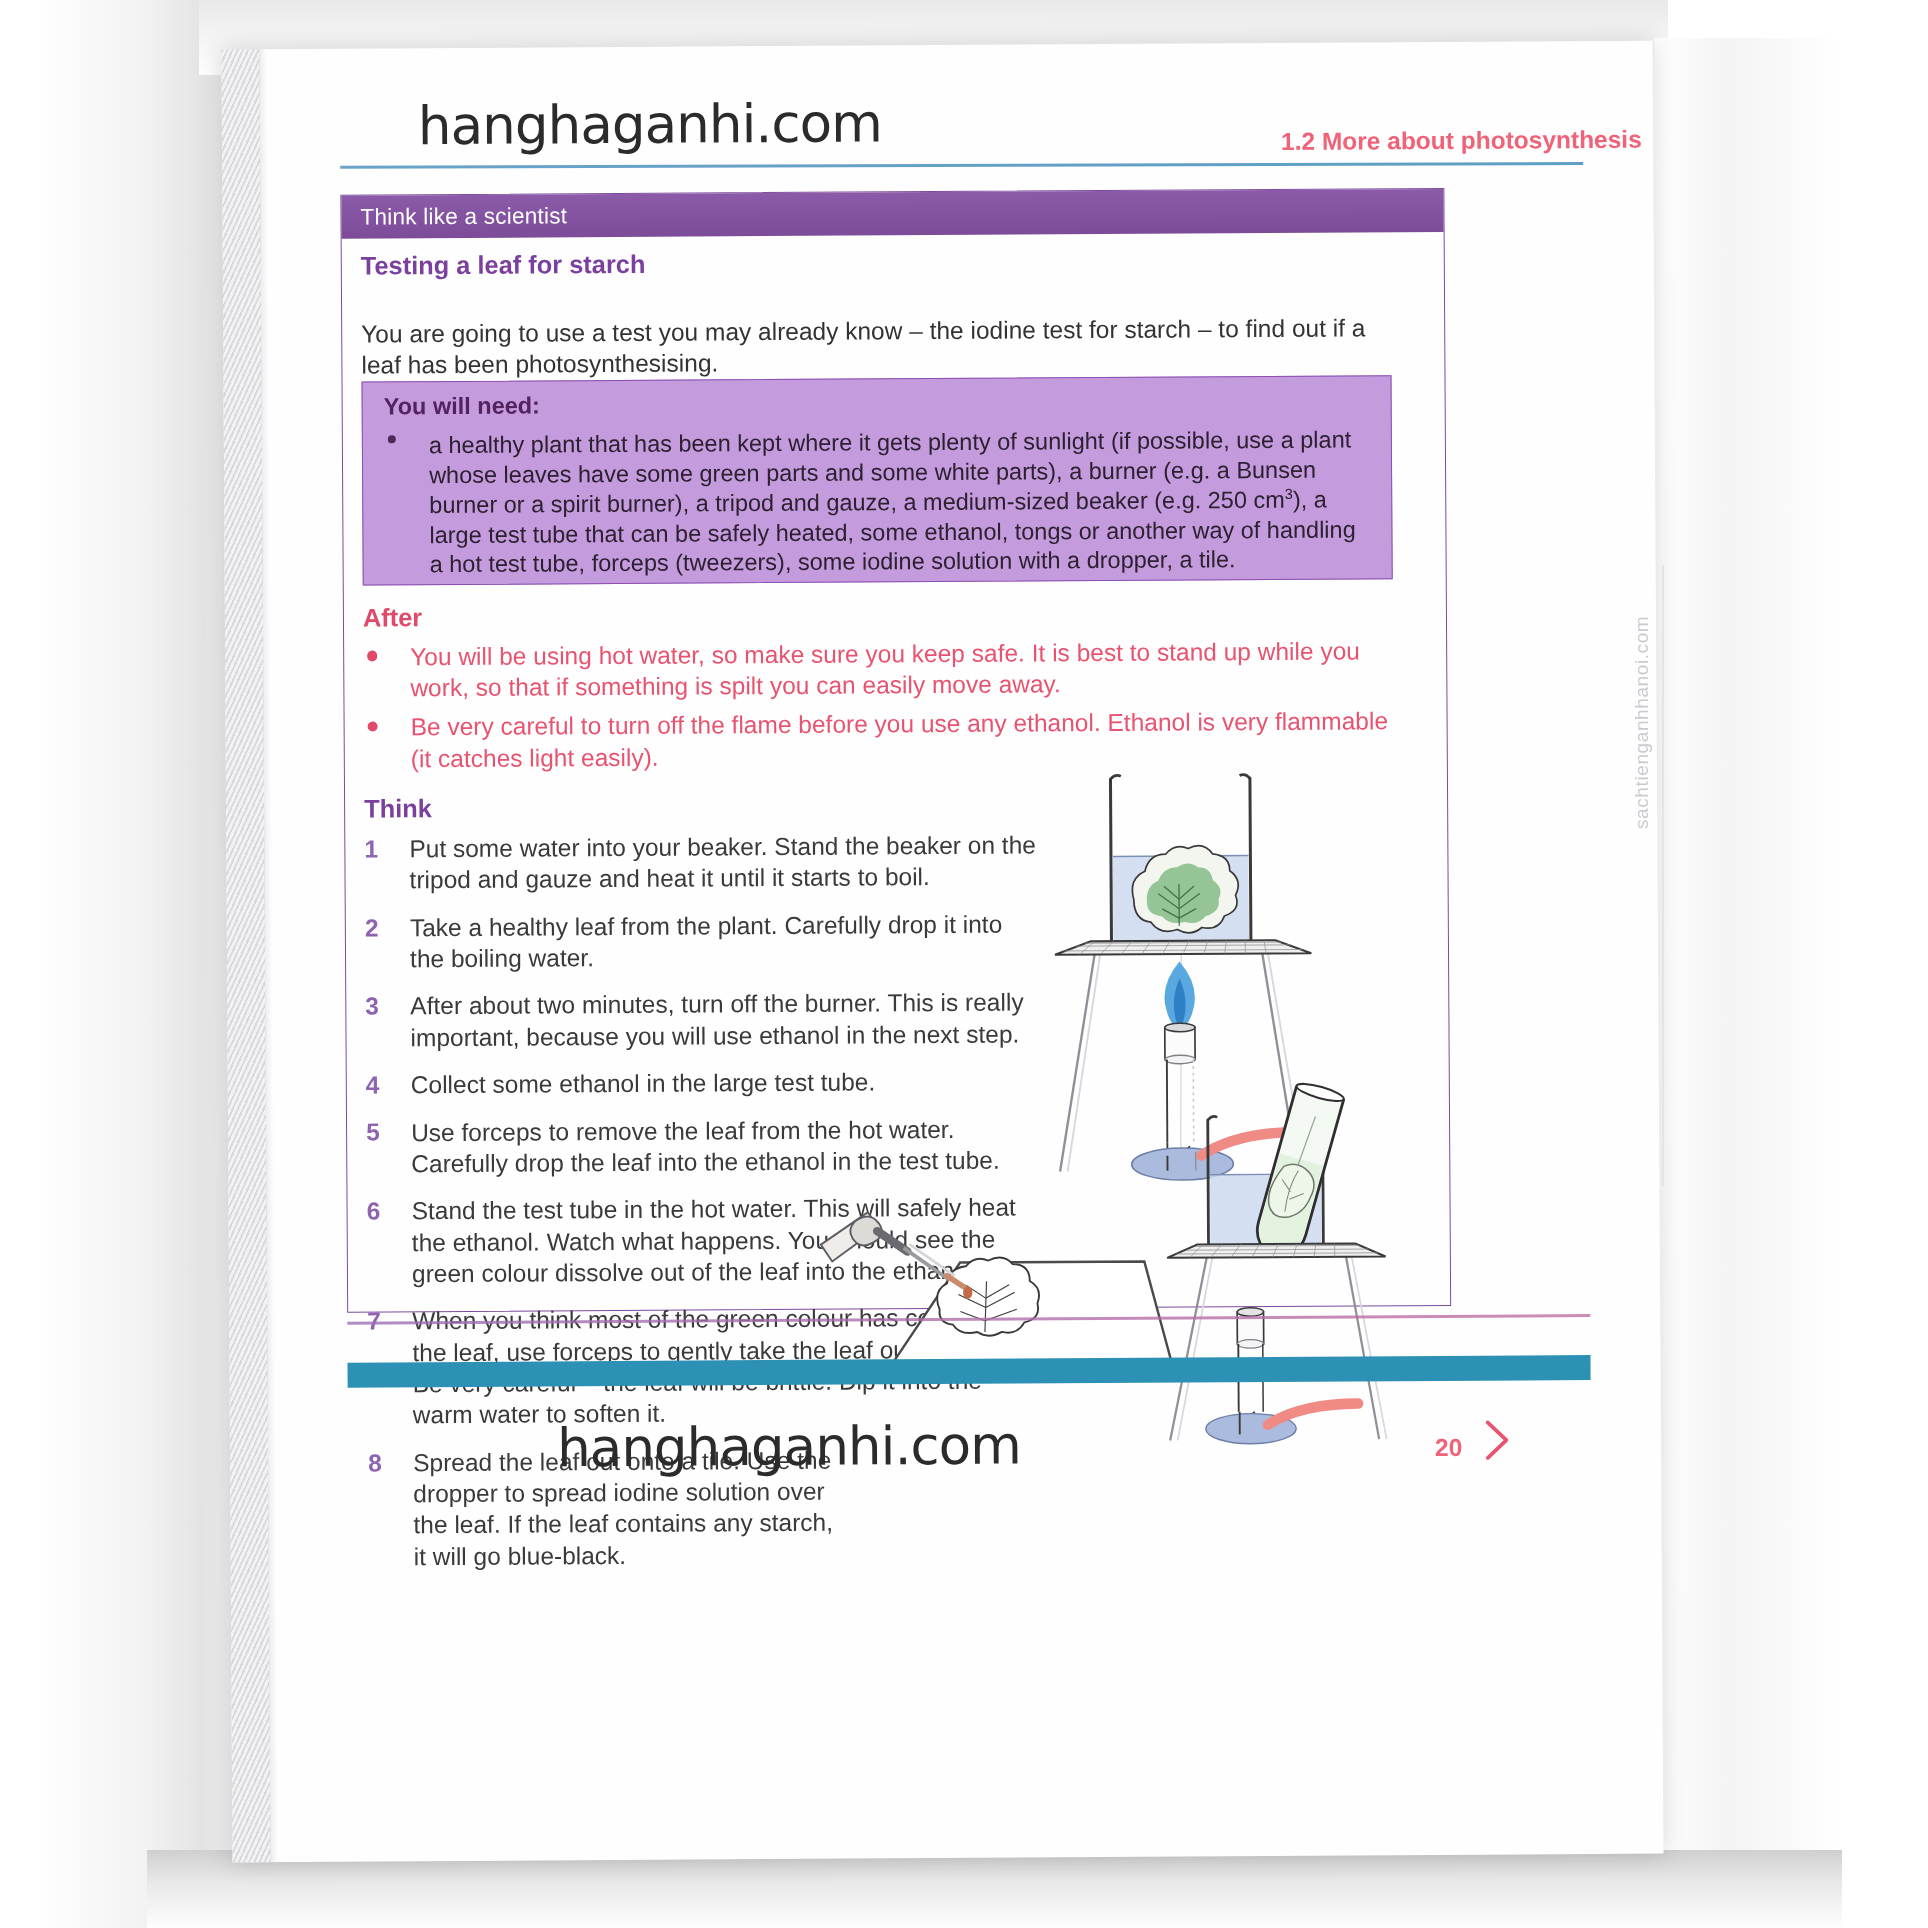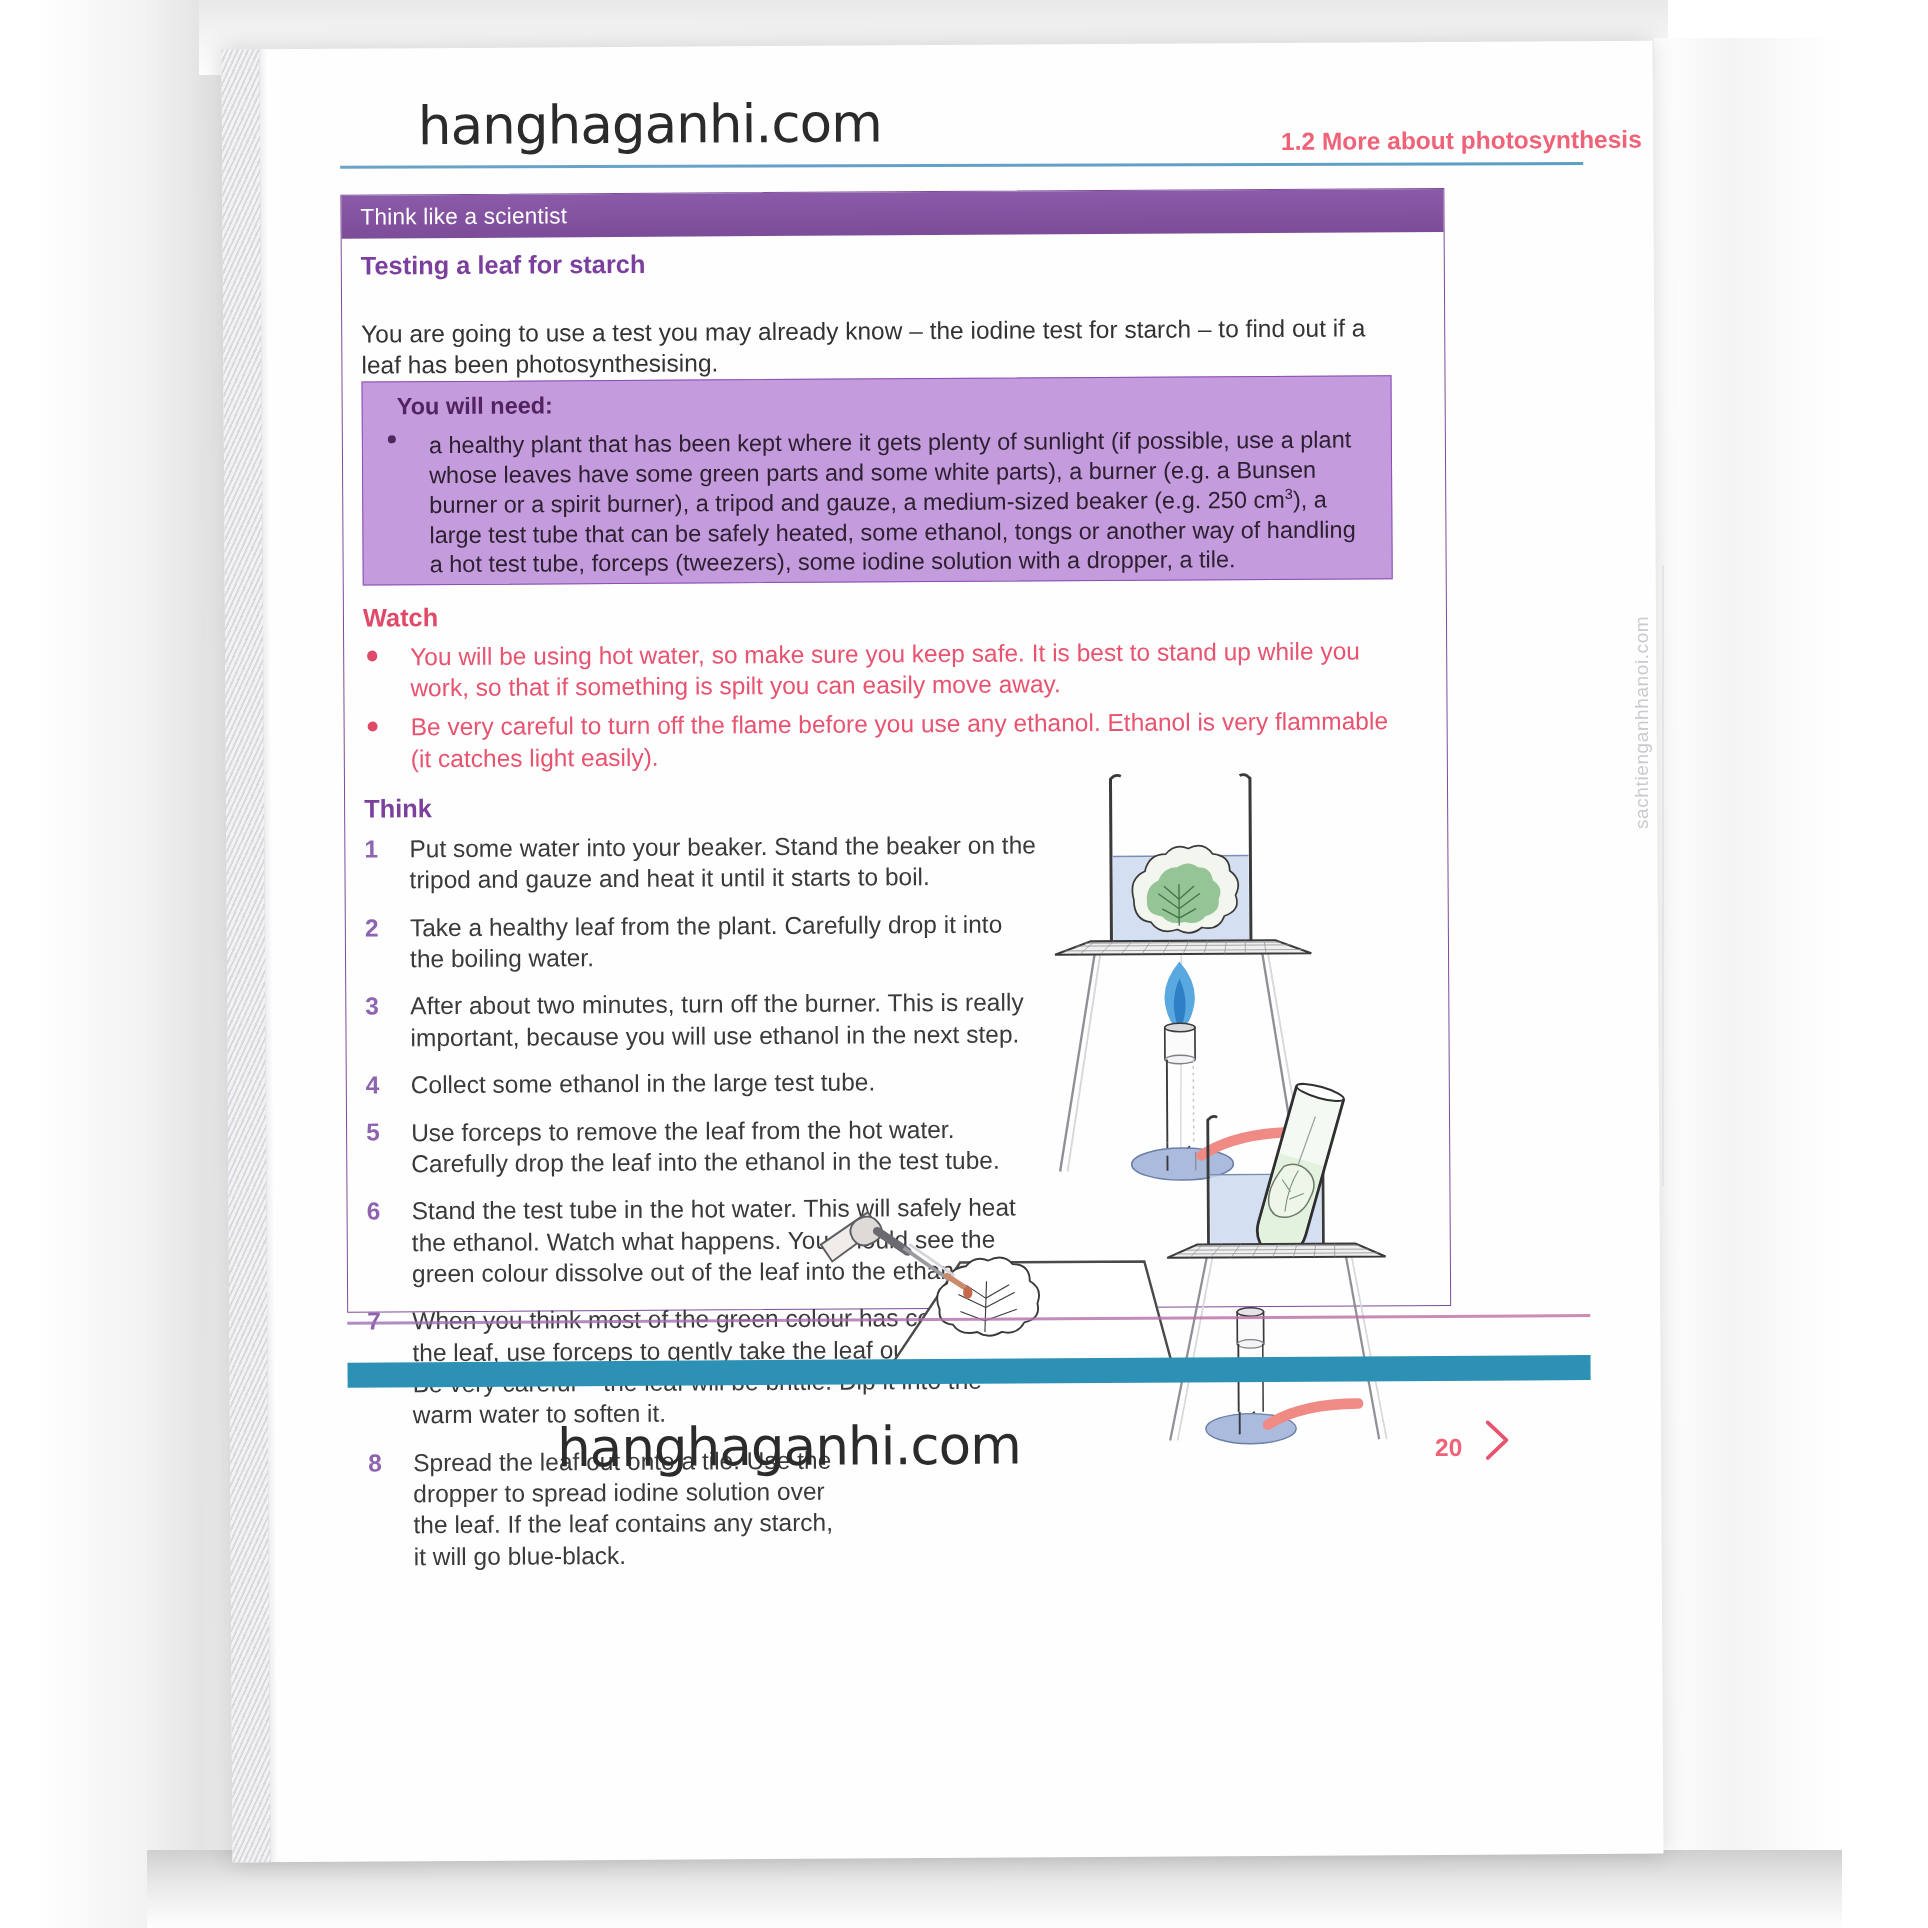--- a/index.html
+++ b/index.html
@@ -96,21 +96,21 @@
     font-size:24.5px;line-height:1.30;color:#333;
   }
 
   
   .need-box{
     position:absolute;left:19px;top:143px;width:1028px;height:202px;
     background:#c49bdd;
     border:1.9px solid #8a4fb0;
   }
   .need-title{
-    position:absolute;left:34px;top:11.3px;
+    position:absolute;left:21px;top:11.3px;
     font-size:23.5px;font-weight:bold;color:#52235f;
   }
   .need-list{
     position:absolute;left:21px;top:49px;width:979px;
     font-size:23.5px;line-height:1.26;color:#2d2030;
   }
   .need-list .bullet{
     position:absolute;left:3.8px;top:3.8px;width:8.5px;height:8.5px;border-radius:50%;
     background:#4d2a5e;
   }
@@ -223,21 +223,21 @@
           <p class="intro">You are going to use a test you may already know – the iodine test for starch – to find out if a leaf has been photosynthesising.</p>
 
           <div class="need-box">
             <div class="need-title">You will need:</div>
             <div class="need-list">
               <span class="bullet"></span>
               <span class="txt"><span>a healthy plant that has been kept where it gets plenty of sunlight (if possible, use a plant whose leaves have some green parts and some white parts), a burner (e.g. a Bunsen burner or a spirit burner), a tripod and gauze, a medium-sized beaker (e.g. 250 cm</span><sup>3</sup><span>), a large test tube that can be safely heated, some ethanol, tongs or another way of handling a hot test tube, forceps (tweezers), some iodine solution with a dropper, a tile.</span></span>
             </div>
           </div>
 
-          <h3 class="safety-head">Watch</h3>
+          <h3 class="safety-head">After</h3>
           <div class="safety-list">
             <div class="safety-item">
               <span class="bullet"></span>
               <span class="txt">You will be using hot water, so make sure you keep safe. It is best to stand up while you work, so that if something is spilt you can easily move away.</span>
             </div>
             <div class="safety-item">
               <span class="bullet"></span>
               <span class="txt">Be very careful to turn off the flame before you use any ethanol. Ethanol is very flammable (it catches light easily).</span>
             </div>
           </div>

